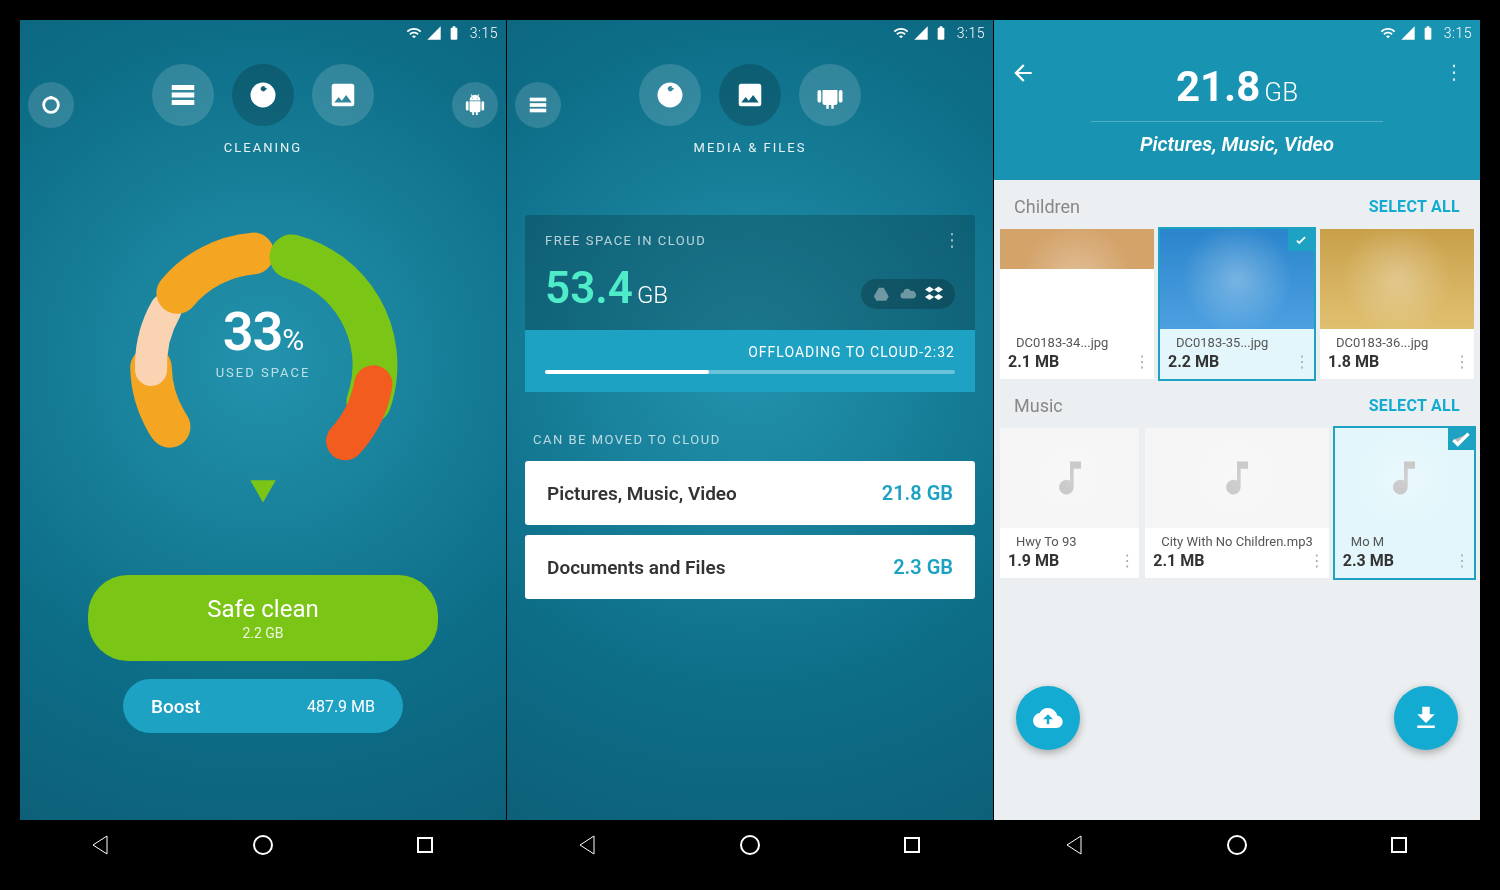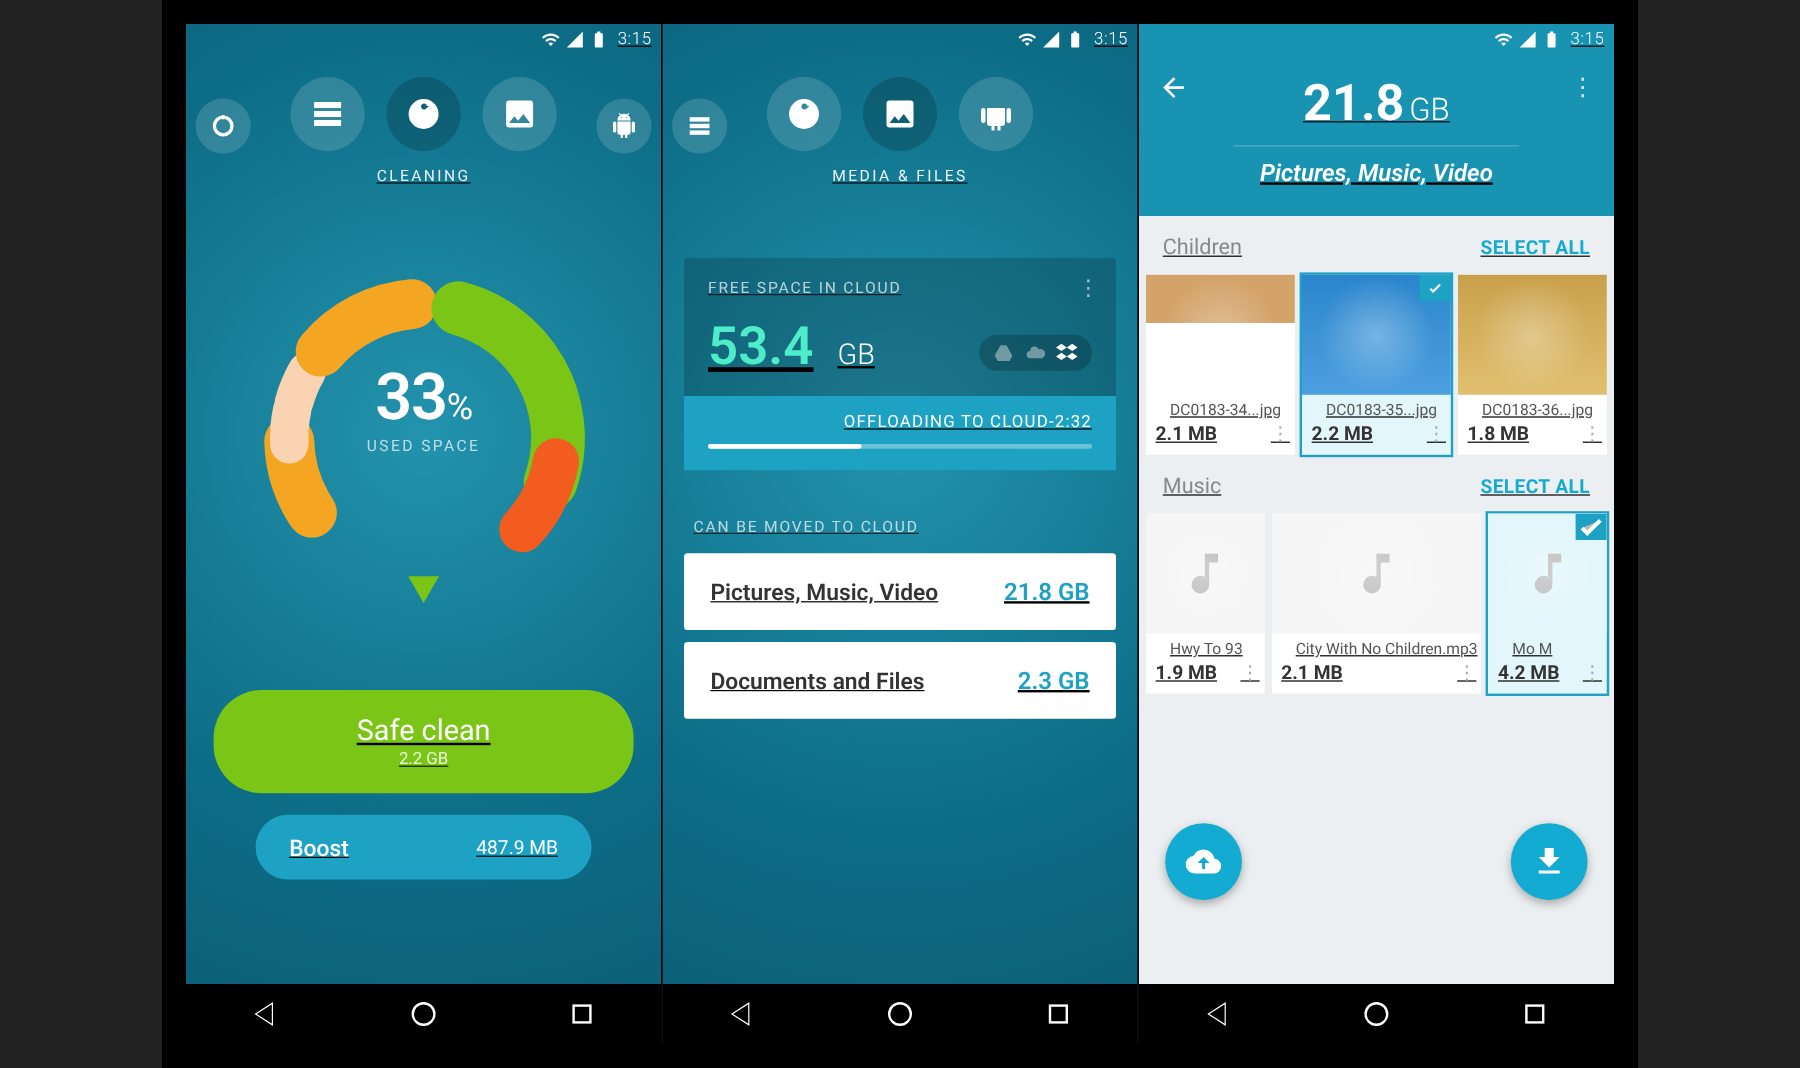--- a/index.html
+++ b/index.html
@@ -1,17 +1,17 @@
 <!DOCTYPE html>
 <html><head>
 <meta charset="utf-8">
 <style>
   * { box-sizing: border-box; margin: 0; padding: 0; font-family: -apple-system, BlinkMacSystemFont, "Segoe UI", Roboto, Helvetica, Arial, sans-serif; }
   body { background: #222; display: flex; justify-content: center; align-items: center; min-height: 100vh; }
-  .frame { width: 1230px; height: 890px; background: #000; border: 20px solid #000; display: flex; gap: 0; text-decoration: underline; }
+  .frame { width: 1500px; height: 890px; background: #000; border: 20px solid #000; display: flex; gap: 0; }
   .phone { flex: 1; height: 100%; display: flex; flex-direction: column; background: radial-gradient(circle at 50% 40%, #2393ad 0%, #0d6d87 60%, #0d5d75 100%); position: relative; overflow: hidden; }
   .phone + .phone { border-left: 1px solid #000; }
   
   .statusbar { height: 26px; display: flex; justify-content: flex-end; align-items: center; gap: 4px; padding: 0 8px; color: #fff; font-size: 14px; }
   .statusbar svg { width: 16px; height: 16px; }
   .sb-time { margin-left: 4px; font-weight: 300; letter-spacing: .5px; }
   
   .navbar { height: 50px; background: #000; display: flex; justify-content: space-around; align-items: center; }
   .navbar svg { stroke: #fff; fill: none; width: 24px; height: 24px; }
   .content { flex: 1; position: relative; overflow: hidden; }
@@ -39,21 +39,21 @@
   .btn-safe .main { font-size: 24px; font-weight: 400; }
   .btn-safe .sub { font-size: 14px; opacity: .85; margin-top: 2px; }
   .btn-boost { background: #1ea2c3; color: #fff; width: 280px; height: 54px; margin-top: 18px; flex-direction: row; justify-content: space-between; padding: 0 28px; text-align: right; }
   .btn-boost .main { font-size: 19px; font-weight: 500; }
   .btn-boost .sub { font-size: 16px; }
 
   
   .s2 .cloud-card { margin: 60px 18px 0; background: rgba(0,0,0,.18); border-radius: 3px; padding: 18px 20px 0; color: #fff; position: relative; }
   .cloud-card .title { font-size: 13px; letter-spacing: 1.5px; opacity: .7; }
   .cloud-card .more { position: absolute; right: 14px; top: 14px; opacity: .6; cursor: pointer; font-size: 18px; }
-  .cloud-value { display: flex; align-items: baseline; gap: 20px; margin-top: 14px; }
+  .cloud-value { display: flex; align-items: baseline; gap: 4px; margin-top: 14px; }
   .cloud-num { color: #4eecc9; font-size: 44px; font-weight: 600; }
   .cloud-unit { color: #fff; font-size: 24px; font-weight: 300; }
   .cloud-icons { margin-left: auto; display: flex; gap: 8px; align-items: center; background: rgba(0,0,0,.2); border-radius: 20px; padding: 6px 12px; }
   .cloud-icons svg { width: 18px; height: 18px; opacity: .4; fill: #fff; }
   .cloud-icons svg.on { opacity: 1; }
   .offload-bar { background: #1ea2c3; margin: 16px -20px 0; padding: 14px 20px 18px; }
   .offload-row { display: flex; justify-content: flex-end; font-size: 14px; letter-spacing: 1px; }
   .progress { height: 4px; background: rgba(255,255,255,.35); margin-top: 10px; border-radius: 2px; }
   .progress-fill { height: 100%; width: 40%; background: #fff; border-radius: 2px; }
   .s2 .sub-label { color: #fff; opacity: .7; font-size: 13px; letter-spacing: 1.5px; margin: 40px 26px 14px; }
@@ -77,21 +77,21 @@
   .thumb-row { display: flex; gap: 6px; padding: 0 6px; }
   .thumb-item { flex: 1; background: #fff; position: relative; cursor: pointer; }
   .thumb-item.selected { background: #e2f6fb; outline: 2px solid #1ea2c3; }
   .thumb-img { height: 100px; background: linear-gradient(135deg,#b8b,#88a); position: relative; overflow: hidden; }
   .thumb-img.dog1 { background: linear-gradient(#d4a36a 40%, #fff 40%); }
   .thumb-img.dog2 { background: linear-gradient(#2b85cc, #4da0e0); }
   .thumb-img.dog3 { background: linear-gradient(#c9a04a, #e0c070); }
   .thumb-img::after { content: ""; position: absolute; inset: 0; background: radial-gradient(circle at 50% 50%, rgba(255,255,255,.3), transparent 60%); }
   .check { position: absolute; top: 0; right: 0; width: 26px; height: 22px; background: #1ea2c3; display: flex; align-items: center; justify-content: center; }
   .check svg { width: 14px; height: 14px; stroke: #fff; fill: none; stroke-width: 3; }
-  .thumb-name { font-size: 13px; color: #555; padding: 6px 3px 0; white-space: nowrap; overflow: hidden; text-overflow: ellipsis; margin-left: 17px; }
+  .thumb-name { font-size: 13px; color: #555; padding: 6px 16px 0; white-space: nowrap; overflow: hidden; text-overflow: ellipsis; }
   .thumb-meta { display: flex; justify-content: space-between; align-items: center; padding: 2px 4px 8px 8px; }
   .thumb-size { font-weight: 700; font-size: 16px; color: #333; }
   .thumb-more { color: #aaa; font-size: 16px; cursor: pointer; }
   .music-item .thumb-img { background: #f5f5f5; display: flex; align-items: center; justify-content: center; }
   .music-item .thumb-img svg { width: 44px; height: 44px; fill: #bbb; }
   .music-item { background: #fff; }
   .music-item.selected { background: #e2f6fb; outline: 2px solid #1ea2c3; }
   .fab-left, .fab-right { position: absolute; bottom: 70px; width: 64px; height: 64px; border-radius: 50%; background: #14abd2; display: flex; align-items: center; justify-content: center; cursor: pointer; box-shadow: 0 3px 8px rgba(0,0,0,.3); }
   .fab-left { left: 22px; }
   .fab-right { right: 22px; }
@@ -379,21 +379,21 @@
                   <path d="M12 3v10.55A4 4 0 1 0 14 17V7h4V3z"></path>
                 </svg>
                 <div class="check">
                   <svg viewBox="0 0 24 24">
                     <path d="M5 13l4 4L19 7"></path>
                   </svg>
                 </div>
               </div>
             <div class="thumb-name">Mo M</div>
             <div class="thumb-meta">
-                <span class="thumb-size">4.2 MB</span>
+                <span class="thumb-size">2.3 MB</span>
                 <span class="thumb-more">⋮</span>
               </div>
           </div>
         </div>
       </div>
       <div class="fab-left">
           <svg viewBox="0 0 24 24">
             <path d="M19.35 10.04A7.49 7.49 0 0 0 12 4a7.5 7.5 0 0 0-6.65 4.04A6 6 0 0 0 6 20h13a5 5 0 0 0 .35-9.96zM13 13v4h-2v-4H8l4-4 4 4z"></path>
           </svg>
         </div>

